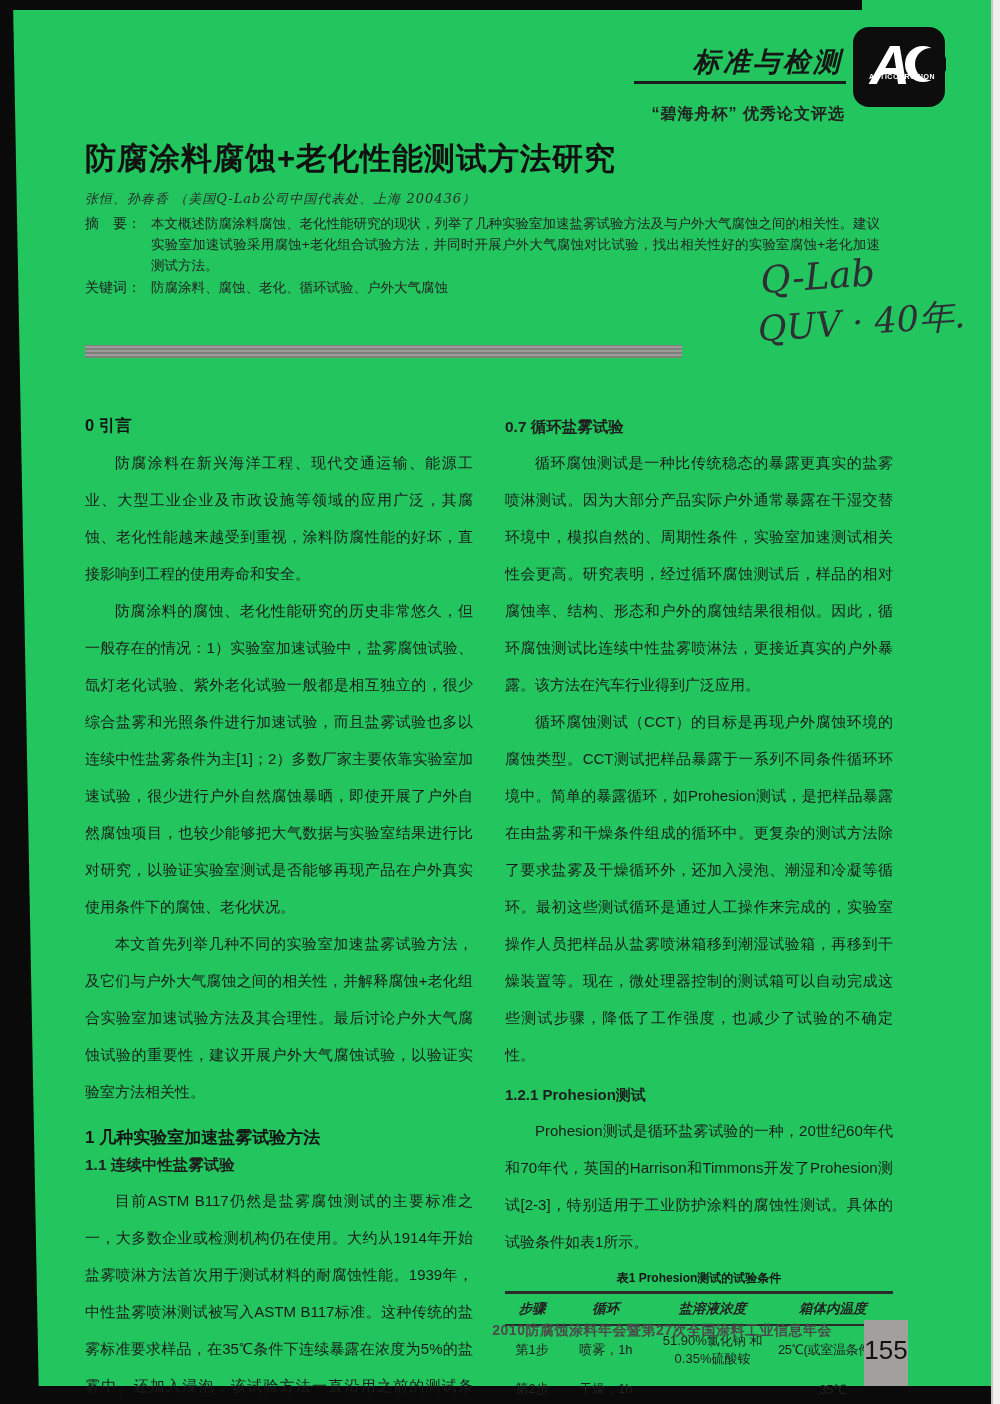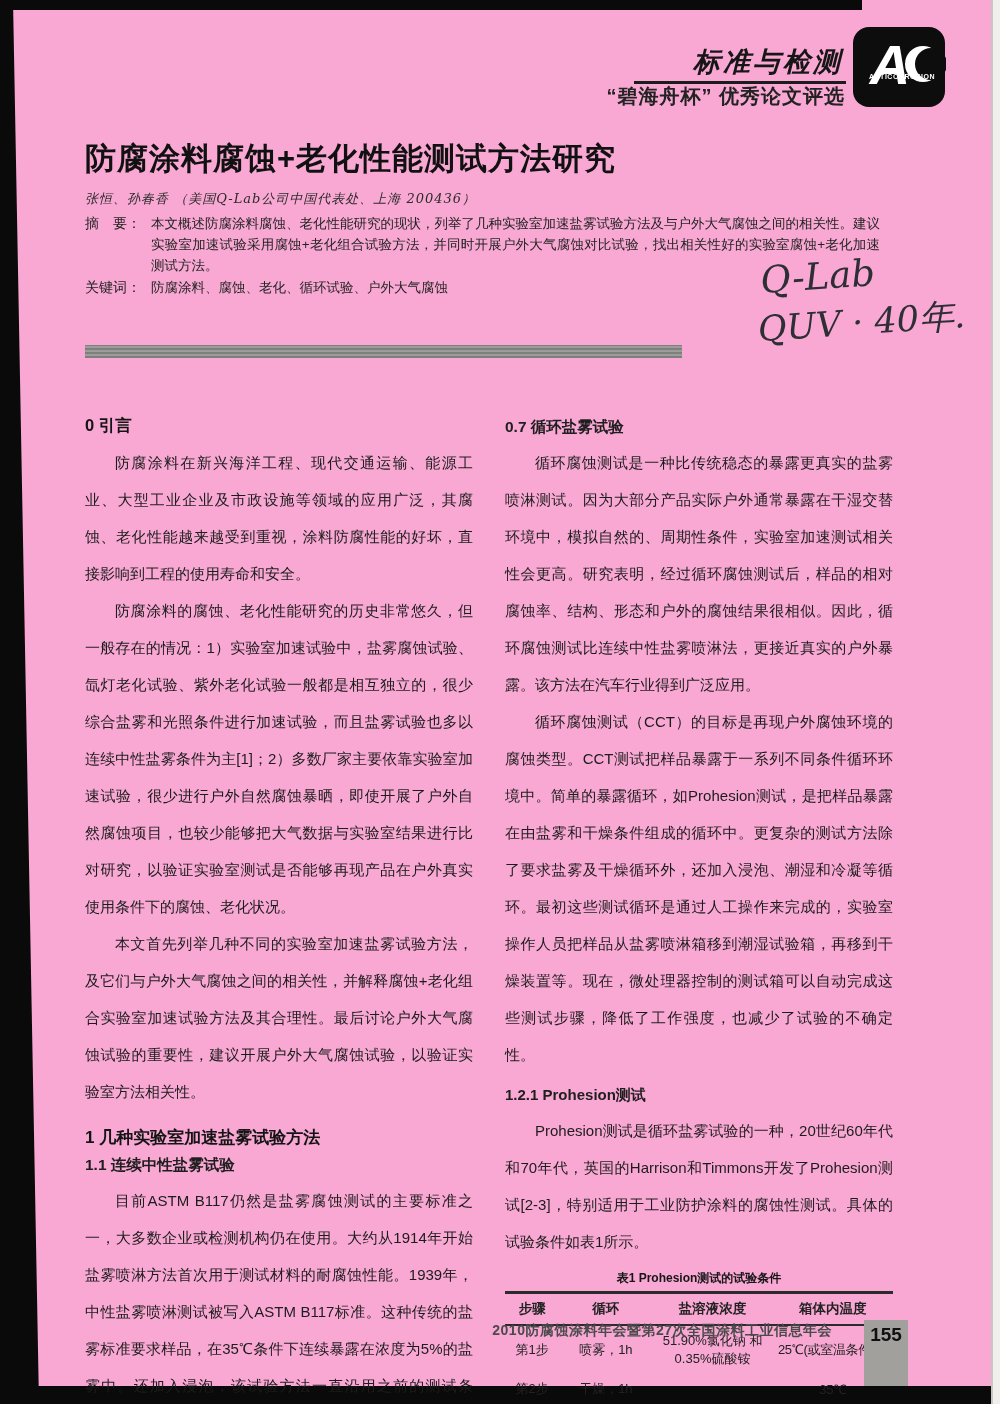--- a/index.html
+++ b/index.html
@@ -1,40 +1,40 @@
 <!DOCTYPE html>
 <html><head>
 <meta charset="utf-8">
 <style>
   * { margin:0; padding:0; box-sizing:border-box; }
   html,body { width:1000px; }
   body { font-family:"Liberation Sans", sans-serif; background:#eeedea; }
   #page {
     position:relative; width:1000px; height:1404px;
-    background:#f9a8d4; overflow:hidden; color:#1e1e1e;
+    background:#22c55e; overflow:hidden; color:#1e1e1e;
   }
   
   .scan-left {
     position:absolute; left:0; top:0; width:42px; height:1404px;
     background:#0a0a0a;
     clip-path:polygon(0 0, 13px 0, 39px 100%, 0 100%);
   }
   .scan-top { position:absolute; left:8px; top:0; width:854px; height:10px; background:#0a0a0a; }
   .scan-bottom { position:absolute; left:0; top:1386px; width:993px; height:18px; background:#0a0a0a; }
   .scan-right-edge { position:absolute; left:991px; top:0; width:9px; height:1404px; background:#f0efec; border-left:2px solid #c9c7c3; }
 
   
   .journal-title {
     position:absolute; right:157px; top:44px;
     font-size:27px; font-weight:bold; font-style:italic; letter-spacing:3px; color:#161616;
   }
   .journal-underline { position:absolute; right:154px; top:81px; width:212px; height:3px; background:#1c1c1c; }
   .journal-subtitle {
-    position:absolute; right:155px; top:83px;
-    font-size:20px; font-weight:bold; letter-spacing:1px; color:#222;
+    position:absolute; right:155px; top:104px;
+    font-size:16px; font-weight:bold; letter-spacing:1px; color:#222;
   }
   .logo { position:absolute; left:852px; top:26px; width:94px; height:82px; }
 
   
   .article-title {
     position:absolute; left:85px; top:138px;
     font-size:31px; font-weight:bold; letter-spacing:1px; color:#111;
   }
   .authors {
     position:absolute; left:85px; top:190px;
@@ -67,36 +67,36 @@
   }
   h2.sec { font-size:16.5px; font-weight:bold; color:#141414; margin:0 0 7px; }
   h2.sec-big { font-size:17px; font-weight:bold; margin:16px 0 6px; }
   h3.subsec { font-size:15.5px; font-weight:bold; margin:2px 0 6px; }
   h3.subsubsec { font-size:15px; font-weight:bold; margin:13px 0 7px; }
 
   .table-caption { font-size:12px; font-weight:bold; text-align:center; margin:10px 0 4px; color:#161616; }
   table.cond { width:100%; border-collapse:collapse; border-top:3px solid #2b2b2b; border-bottom:3px solid #2b2b2b; }
   table.cond th {
     font-size:13.5px; font-weight:bold; color:#222; padding:6px 2px;
-    border-bottom:2px solid #2b2b2b; text-align:center;
+    border-bottom:2px solid #2b2b2b; text-align:center;font-style:italic;
   }
   table.cond td { font-size:13px; padding:6px 2px; text-align:center; vertical-align:middle; color:#222; }
   td.small-nowrap { font-size:10.5px; white-space:nowrap; letter-spacing:-0.3px; }
   .closing { margin-top:9px; }
 
   
   .footer-text {
     position:absolute; right:168px; top:1322px;
     font-size:14px; font-weight:bold; color:#4b4b4b; letter-spacing:0.5px;
   }
   .page-strip {
     position:absolute; left:864px; top:1320px; width:44px; height:66px;
     background:#a1a09d; text-align:center;
   }
-  .page-number { font-size:19px; font-weight:bold; color:#101010; padding-top:4px; }
+  .page-number { font-size:26px; font-weight:normal; color:#101010; padding-top:15px; }
 </style>
 </head>
 <body>
 
 <div id="page">
 
   <div class="scan-left"></div>
   <div class="scan-top"></div>
   <div class="scan-bottom"></div>
   <div class="scan-right-edge"></div>

